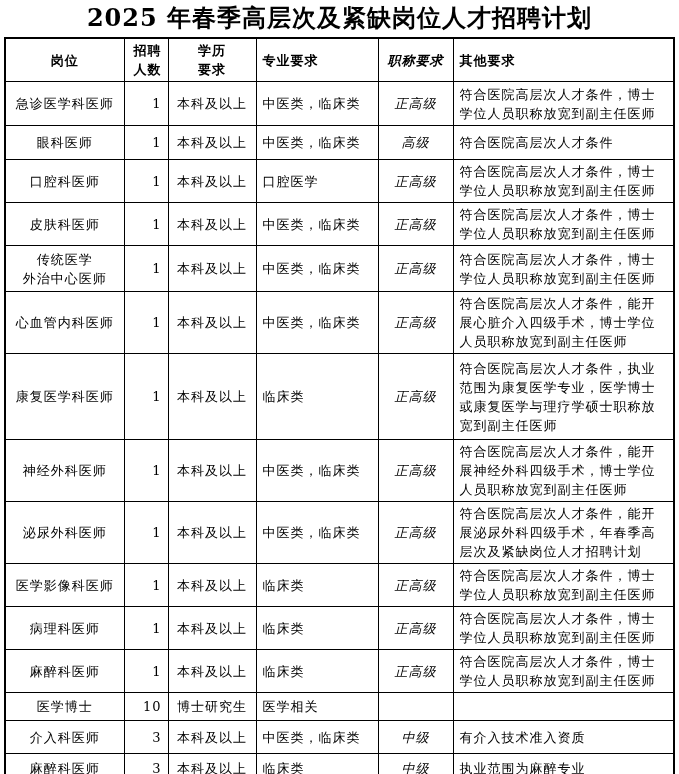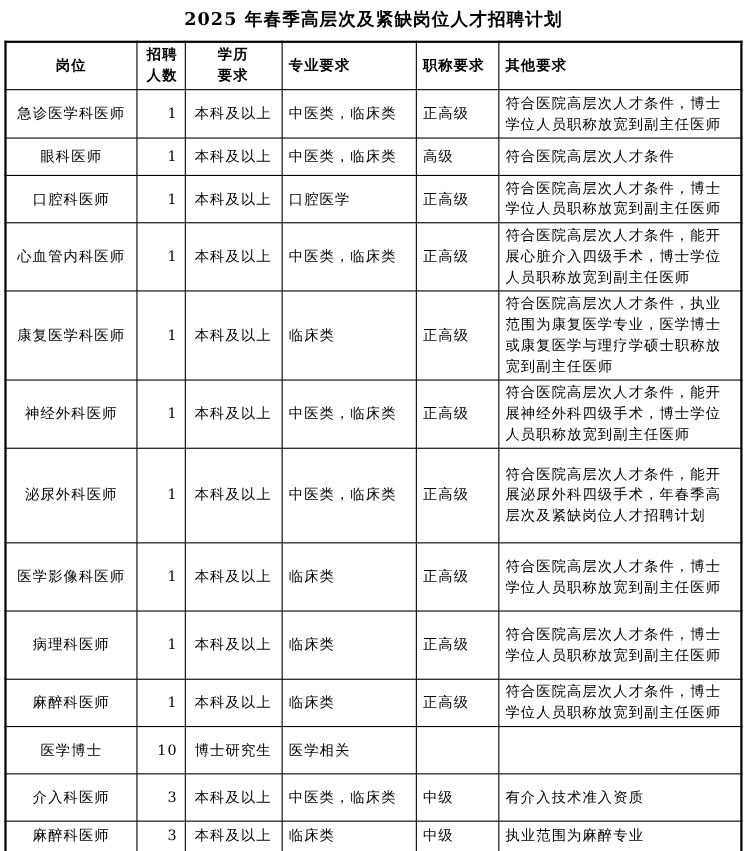--- a/index.html
+++ b/index.html
@@ -12,21 +12,21 @@
   .page {
     width: 679px;
     height: 774px;
     background: #ffffff;
     overflow: hidden;
     box-sizing: border-box;
   }
   .doc-title {
     text-align: center;
     font-weight: bold;
-    font-size: 16px;
+    font-size: 24px;
     line-height: 30px;
     padding: 3px 0 4px 0;
     letter-spacing: 1px;
   }
   table.recruit {
     border-collapse: collapse;
     table-layout: fixed;
     width: 669px;
     margin: 0 auto;
     border: 2px solid #000;
@@ -45,21 +45,21 @@
   }
   th {
     font-weight: bold;
     text-align: center;
   }
   thead tr { height: 41px; }
   .col-position  { width: 119px; text-align: center; }
   .col-count     { width: 44px;  text-align: right; }
   .col-education { width: 88px;  text-align: center; }
   .col-major     { width: 122px; text-align: left; }
-  .col-title     { width: 75px;  text-align: left; }
+  .col-title     { width: 75px;  text-align: center; font-style: italic; }
   .col-other     { width: 221px; text-align: left; }
   tbody tr:nth-child(1)  { height: 44px; }
   tbody tr:nth-child(2)  { height: 34px; margin-left: 16px; }
   tbody tr:nth-child(3)  { height: 42px; }
   tbody tr:nth-child(4)  { height: 38px; }
   tbody tr:nth-child(5)  { height: 46px; }
   tbody tr:nth-child(6)  { height: 62px; }
   tbody tr:nth-child(7)  { height: 86px; }
   tbody tr:nth-child(8)  { height: 62px; }
   tbody tr:nth-child(9)  { height: 62px; }
@@ -116,20 +116,37 @@
         </tr>
         <tr>
           <td class="col-position">口腔科医师</td>
           <td class="col-count">1</td>
           <td class="col-education">本科及以上</td>
           <td class="col-major">口腔医学</td>
           <td class="col-title">正高级</td>
           <td class="col-other">符合医院高层次人才条件，博士学位人员职称放宽到副主任医师</td>
         </tr>
         <tr>
+          <td class="col-position">皮肤科医师</td>
+          <td class="col-count">1</td>
+          <td class="col-education">本科及以上</td>
+          <td class="col-major">中医类，临床类</td>
+          <td class="col-title">正高级</td>
+          <td class="col-other">符合医院高层次人才条件，博士学位人员职称放宽到副主任医师</td>
+        </tr>
+        <tr>
+          <td class="col-position">传统医学
+外治中心医师</td>
+          <td class="col-count">1</td>
+          <td class="col-education">本科及以上</td>
+          <td class="col-major">中医类，临床类</td>
+          <td class="col-title">正高级</td>
+          <td class="col-other">符合医院高层次人才条件，博士学位人员职称放宽到副主任医师</td>
+        </tr>
+        <tr>
           <td class="col-position">心血管内科医师</td>
           <td class="col-count">1</td>
           <td class="col-education">本科及以上</td>
           <td class="col-major">中医类，临床类</td>
           <td class="col-title">正高级</td>
           <td class="col-other">符合医院高层次人才条件，能开展心脏介入四级手术，博士学位人员职称放宽到副主任医师</td>
         </tr>
         <tr>
           <td class="col-position">康复医学科医师</td>
           <td class="col-count">1</td>

